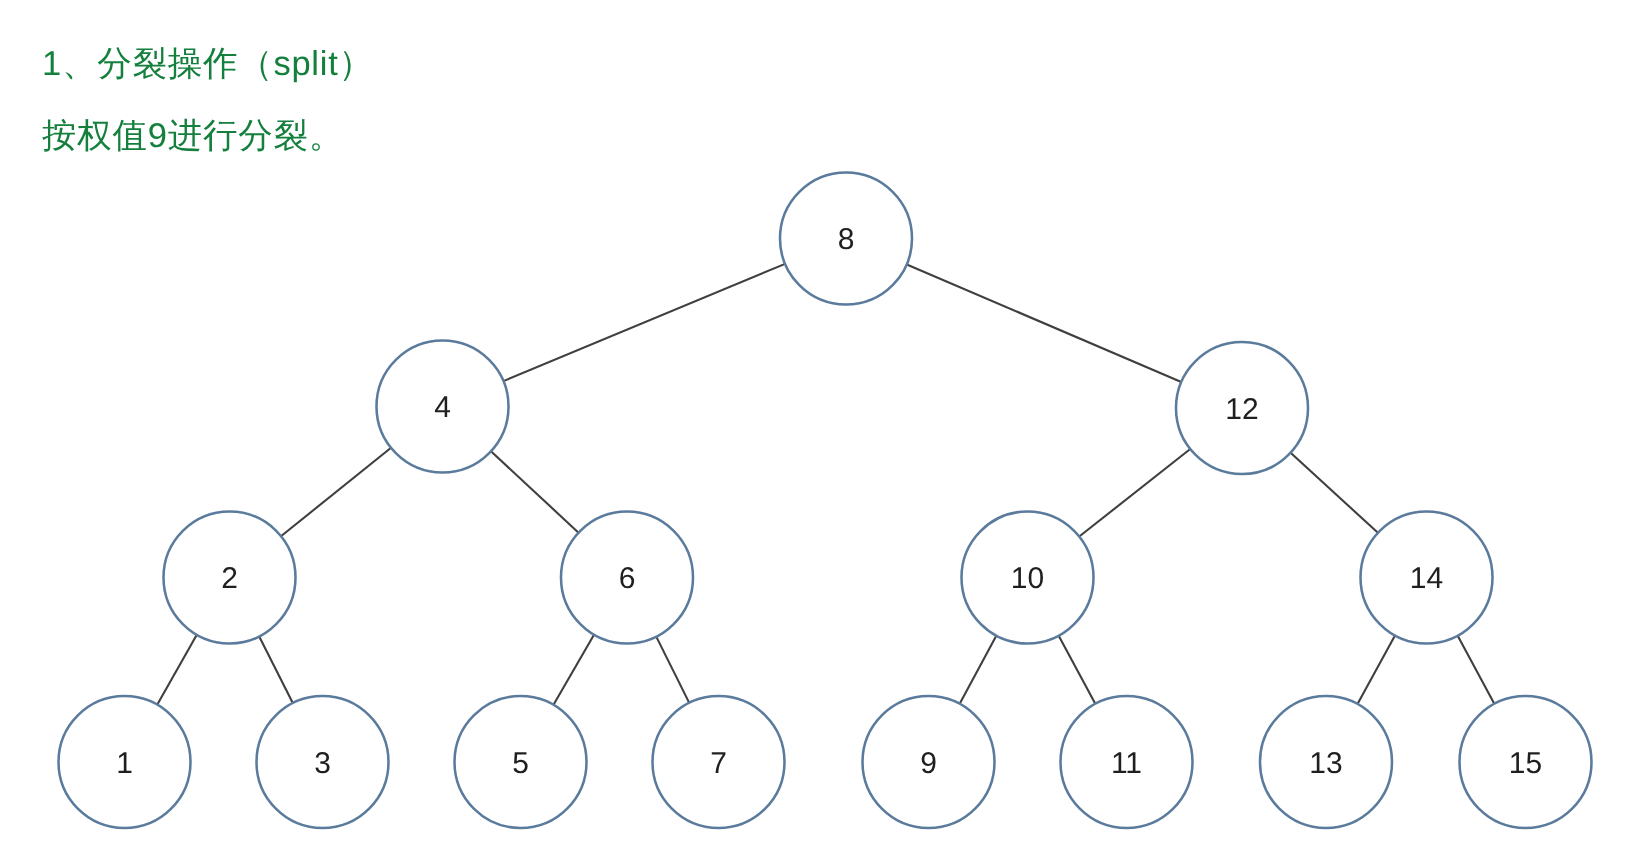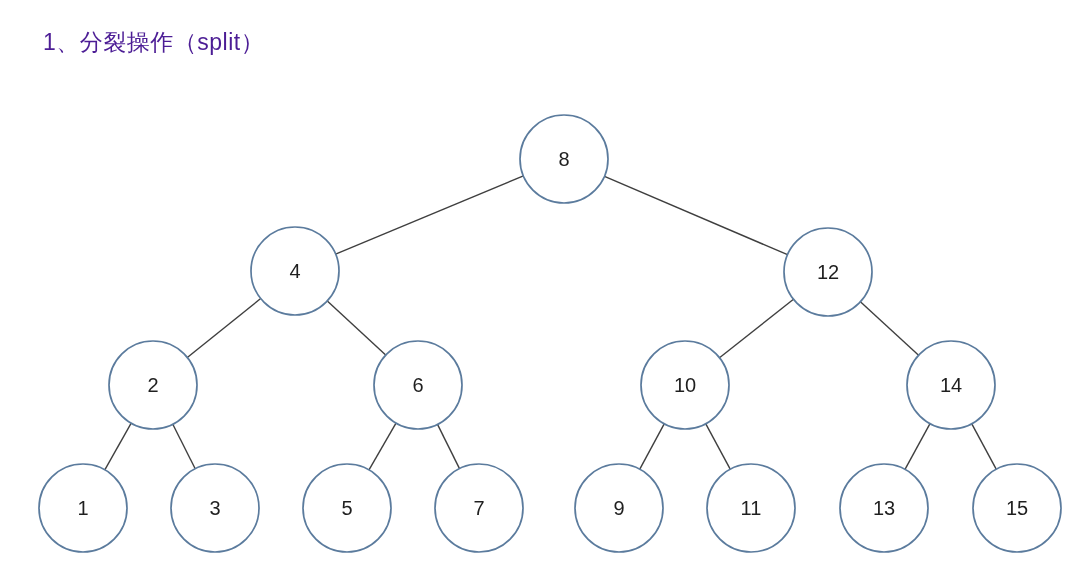--- a/index.html
+++ b/index.html
@@ -11,43 +11,43 @@
     width: 1092px;
     height: 567px;
     position: relative;
     overflow: hidden;
     font-family: "Liberation Sans", "DejaVu Sans", sans-serif;
   }
   .heading {
     position: absolute;
     left: 28px;
     top: 18px;
-    color: #4c1d95;
+    color: #15803d;
     font-size: 23px;
     line-height: 48px;
     letter-spacing: 0.5px;
-    margin-left: 15px;
   }
   .heading .line {
     white-space: pre;
   }
   .tree-svg {
     position: absolute;
     left: 0;
     top: 0;
   }
   .node-label-text {
     font-family: "Liberation Sans", "DejaVu Sans", sans-serif;
   }
 </style>
 </head>
 <body>
 
 <div class="heading">
   <div class="line">1、分裂操作（split）</div>
+  <div class="line">按权值9进行分裂。</div>
 </div>
 
 <svg class="tree-svg" width="1092" height="567" viewBox="0 0 1092 567">
     <line x1="523.4" y1="175.9" x2="335.6" y2="254.1" stroke="#3f3f3f" stroke-width="1.4"></line>
     <line x1="604.5" y1="176.3" x2="787.5" y2="254.7" stroke="#3f3f3f" stroke-width="1.4"></line>
     <line x1="260.7" y1="298.5" x2="187.3" y2="357.5" stroke="#3f3f3f" stroke-width="1.4"></line>
     <line x1="327.3" y1="300.9" x2="385.7" y2="355.1" stroke="#3f3f3f" stroke-width="1.4"></line>
     <line x1="793.5" y1="299.3" x2="719.5" y2="357.7" stroke="#3f3f3f" stroke-width="1.4"></line>
     <line x1="860.4" y1="301.8" x2="918.6" y2="355.2" stroke="#3f3f3f" stroke-width="1.4"></line>
     <line x1="131.2" y1="423.2" x2="104.8" y2="469.8" stroke="#3f3f3f" stroke-width="1.4"></line>

